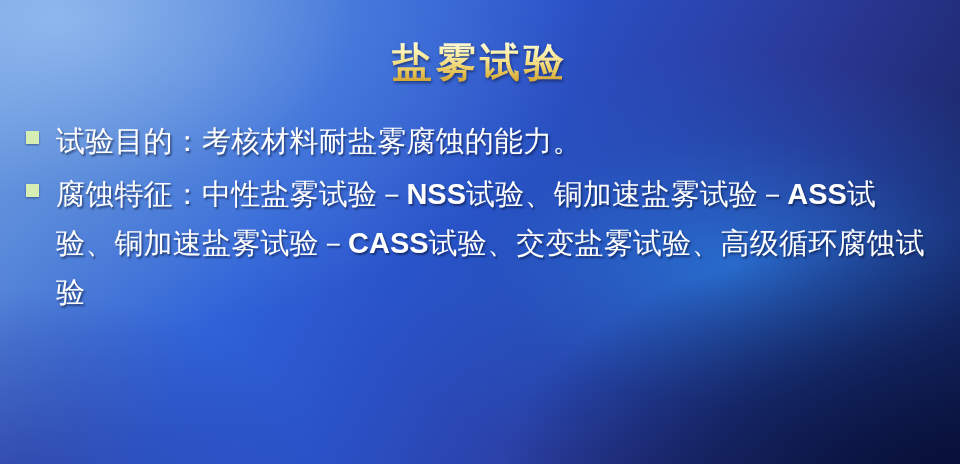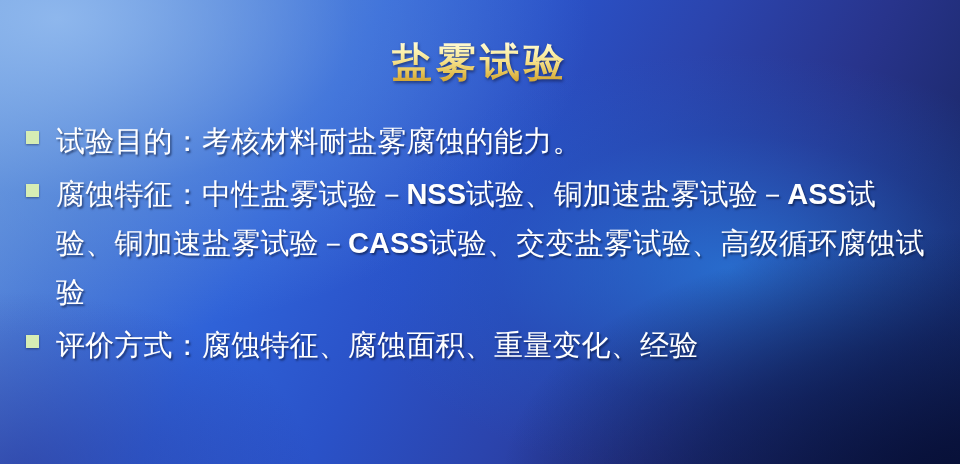--- a/index.html
+++ b/index.html
@@ -125,20 +125,16 @@
         <span class="bullet-marker"></span>
         <span class="bullet-text">试验目的：考核材料耐盐雾腐蚀的能力。</span>
       </li>
 
       <li class="bullet-row row-types">
         <span class="bullet-marker"></span>
         <span class="bullet-text"><span>腐蚀特征：中性盐雾试验－</span><span class="lat">NSS</span><span>试验、铜加速盐雾试验－</span><span class="lat">ASS</span><span>试验、铜加速盐雾试验－</span><span class="lat">CASS</span><span>试验、交变盐雾试验、高级循环腐蚀试验</span></span>
       </li>
 
 
-      <li class="bullet-row row-evaluation">
-        <span class="bullet-marker"></span>
-        <span class="bullet-text">评价方式：腐蚀特征、腐蚀面积、重量变化、经验</span>
-      </li>
 
     </ul>
   </div>
 </div>
 
 </body></html>

